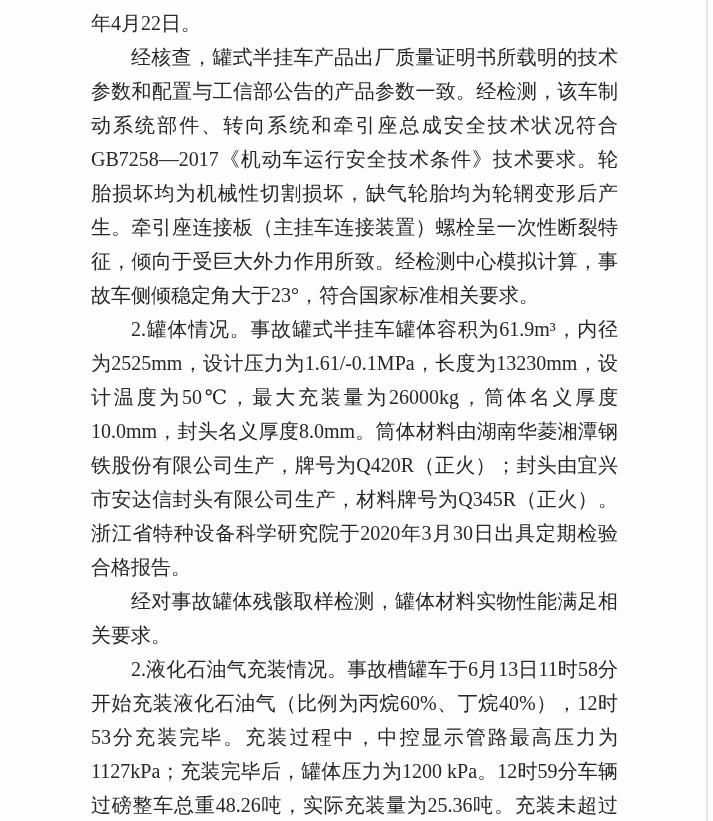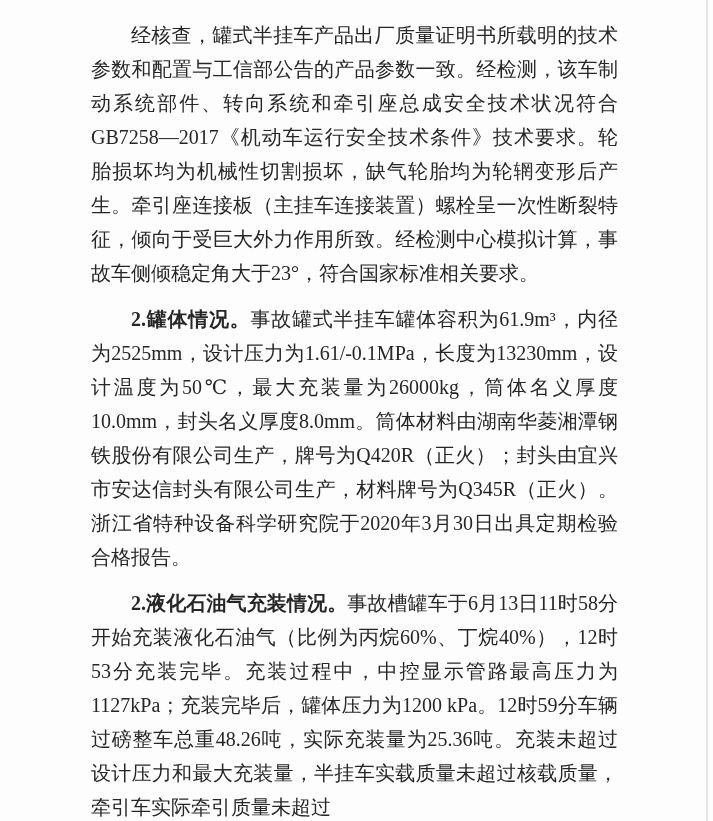--- a/index.html
+++ b/index.html
@@ -33,29 +33,30 @@
     line-height: 34px;
     text-align: justify;
     text-justify: inter-ideograph;
   }
   .textblock p {
     margin: 0;
     padding: 0;
   }
   .textblock p.indent {
     text-indent: 2em;
-    margin-top: 12px;
   }
   .textblock .seg-bold {
-    font-weight: bold;
+    font-weight: normal;
   }
 </style>
 </head>
 <body>
 
 <div class="page">
   <div class="textblock">
+      <p><span>年4月22日。</span></p>
       <p class="indent"><span>经核查，罐式半挂车产品出厂质量证明书所载明的技术参数和配置与工信部公告的产品参数一致。经检测，该车制动系统部件、转向系统和牵引座总成安全技术状况符合GB7258—2017《机动车运行安全技术条件》技术要求。轮胎损坏均为机械性切割损坏，缺气轮胎均为轮辋变形后产生。牵引座连接板（主挂车连接装置）螺栓呈一次性断裂特征，倾向于受巨大外力作用所致。经检测中心模拟计算，事故车侧倾稳定角大于23°，符合国家标准相关要求。</span></p>
       <p class="indent"><span class="seg-bold">2.罐体情况。</span><span>事故罐式半挂车罐体容积为61.9m³，内径为2525mm，设计压力为1.61/-0.1MPa，长度为13230mm，设计温度为50℃，最大充装量为26000kg，筒体名义厚度10.0mm，封头名义厚度8.0mm。筒体材料由湖南华菱湘潭钢铁股份有限公司生产，牌号为Q420R（正火）；封头由宜兴市安达信封头有限公司生产，材料牌号为Q345R（正火）。浙江省特种设备科学研究院于2020年3月30日出具定期检验合格报告。</span></p>
+      <p class="indent"><span>经对事故罐体残骸取样检测，罐体材料实物性能满足相关要求。</span></p>
       <p class="indent"><span class="seg-bold">2.液化石油气充装情况。</span><span>事故槽罐车于6月13日11时58分开始充装液化石油气（比例为丙烷60%、丁烷40%），12时53分充装完毕。充装过程中，中控显示管路最高压力为1127kPa；充装完毕后，罐体压力为1200 kPa。12时59分车辆过磅整车总重48.26吨，实际充装量为25.36吨。充装未超过设计压力和最大充装量，半挂车实载质量未超过核载质量，牵引车实际牵引质量未超过</span></p>
     </div>
   <div class="edge-line"></div>
 </div>
 
 </body></html>

